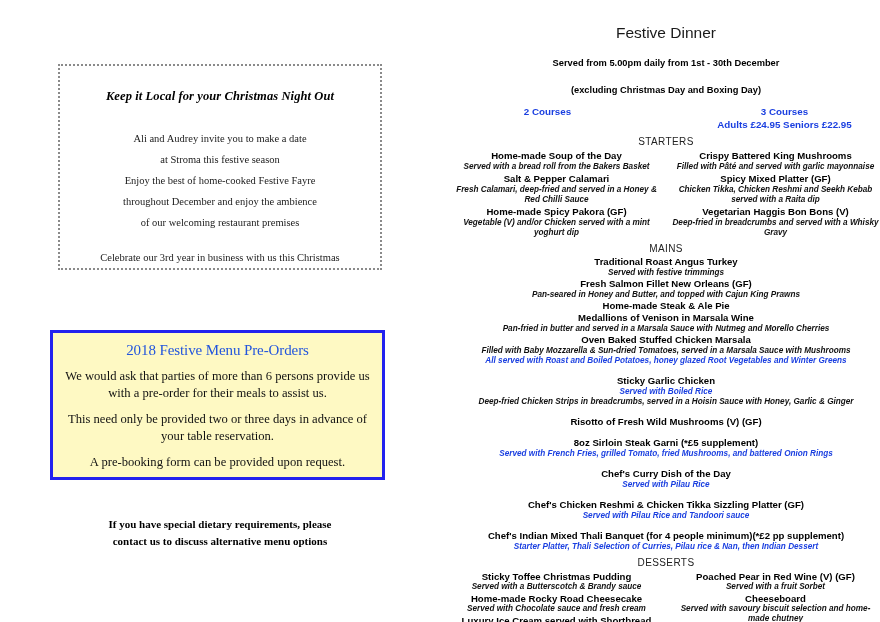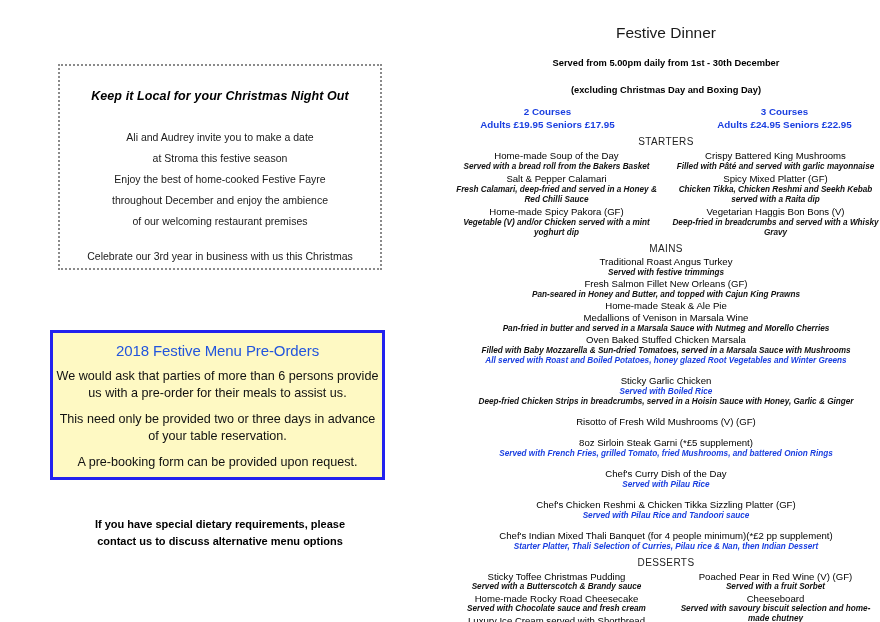--- a/index.html
+++ b/index.html
@@ -22,20 +22,21 @@
     height: 622px;
   }
 
   
   .left-col {
     position: absolute;
     left: 0;
     top: 0;
     width: 440px;
     height: 622px;
+    font-family: Liberation Serif, serif;
   }
 
   .promo-box {
     position: absolute;
     left: 58px;
     top: 64px;
     width: 324px;
     height: 206px;
     border: 2px dotted #8a8a8a;
     box-sizing: border-box;
@@ -159,21 +160,21 @@
     display: flex;
   }
   .two-col > div {
     flex: 1;
     text-align: center;
   }
   .two-col .colL { padding-right: 5px; }
   .two-col .colR { padding-left: 5px; }
 
   .dish {
-    font-weight: normal;
+    font-weight: bold;
     font-size: 9.6px;
     line-height: 12px;
     margin-top: 1px;
   }
   .desc {
     font-weight: bold;
     font-style: italic;
     font-size: 8.2px;
     line-height: 10px;
     color: #111;
@@ -227,21 +228,20 @@
 
   <div class="right-col">
 
     <div class="menu-title">Festive Dinner</div>
     <div class="menu-sub">Served from 5.00pm daily from 1st - 30th December</div>
     <div class="menu-sub">(excluding Christmas Day and Boxing Day)</div>
 
     <div class="price-row">
       <div class="price-col left-price">
         <div class="price-head">2 Courses</div>
-        <div class="price-vals">Adults £19.95   Seniors £17.95</div>
       </div>
       <div class="price-col right-price">
         <div class="price-head">3 Courses</div>
         <div class="price-vals">Adults £24.95   Seniors £22.95</div>
       </div>
     </div>
 
     <div class="section-head">STARTERS</div>
     <div class="two-col">
       <div class="colL">

